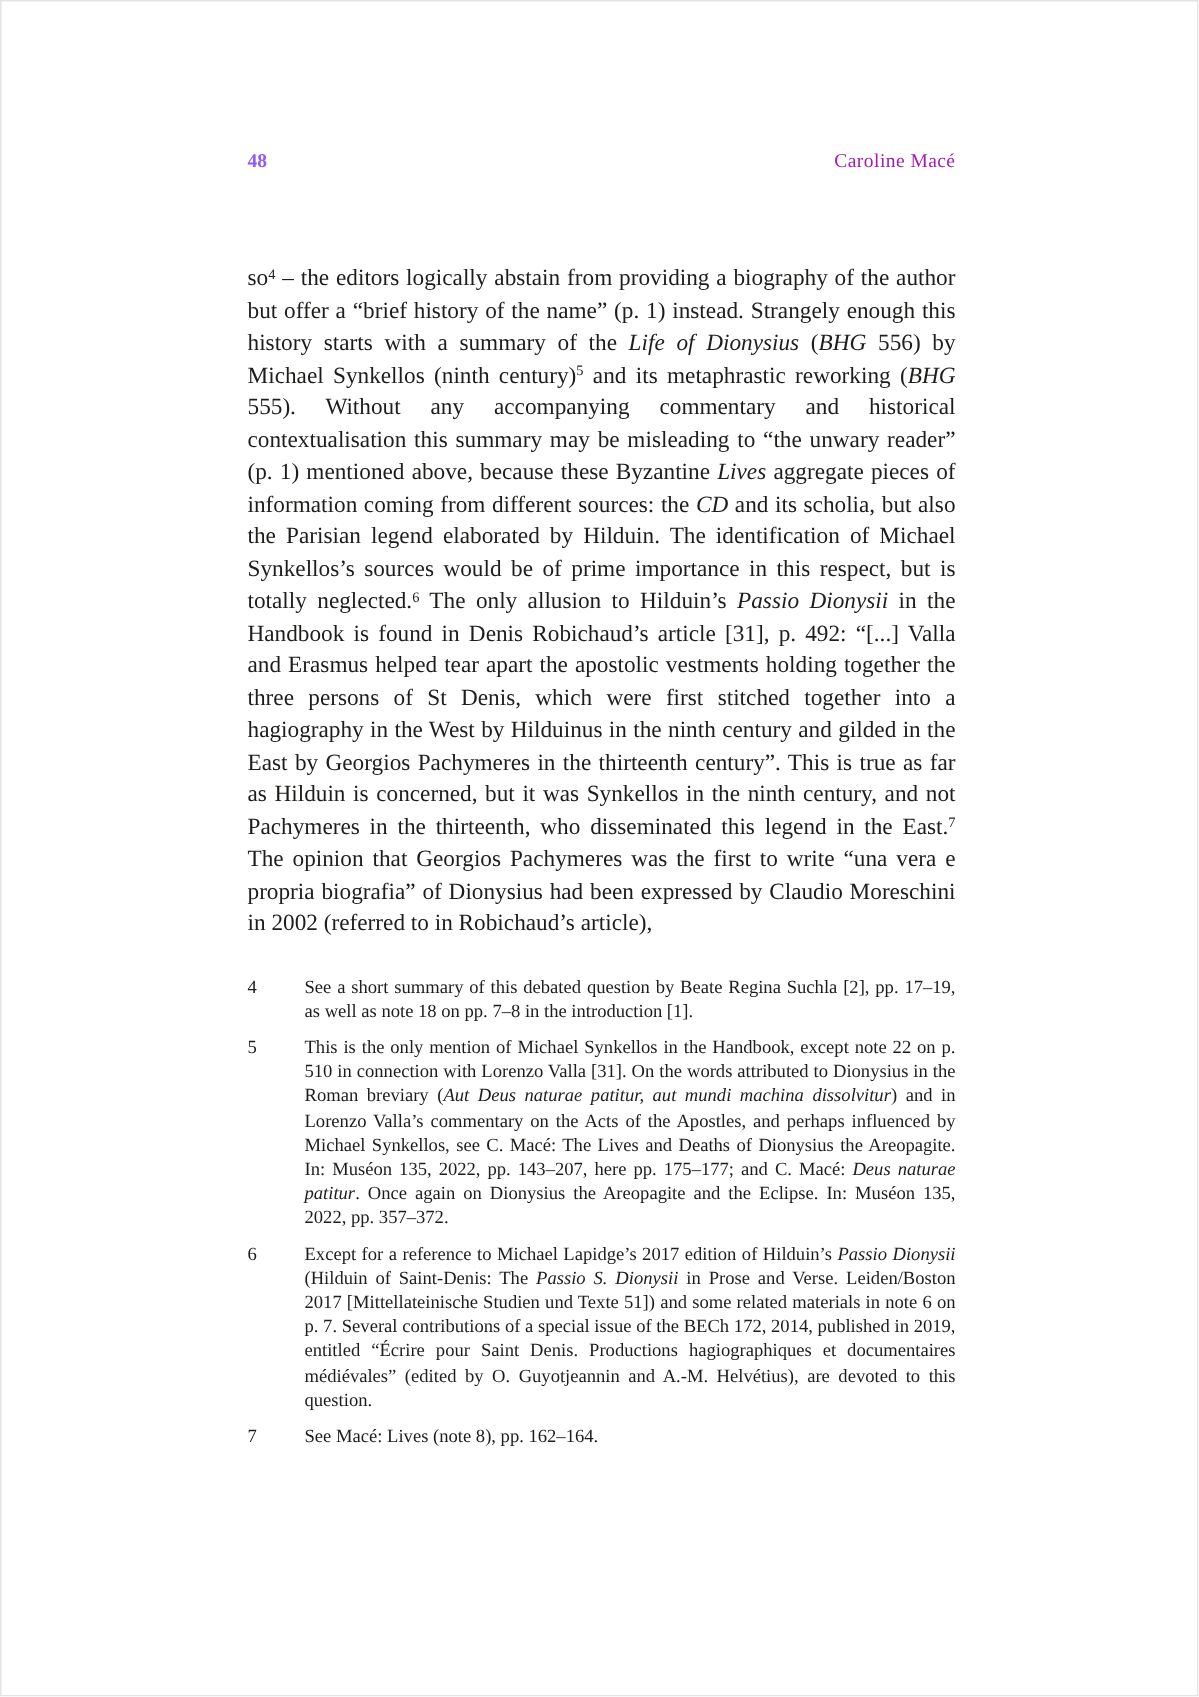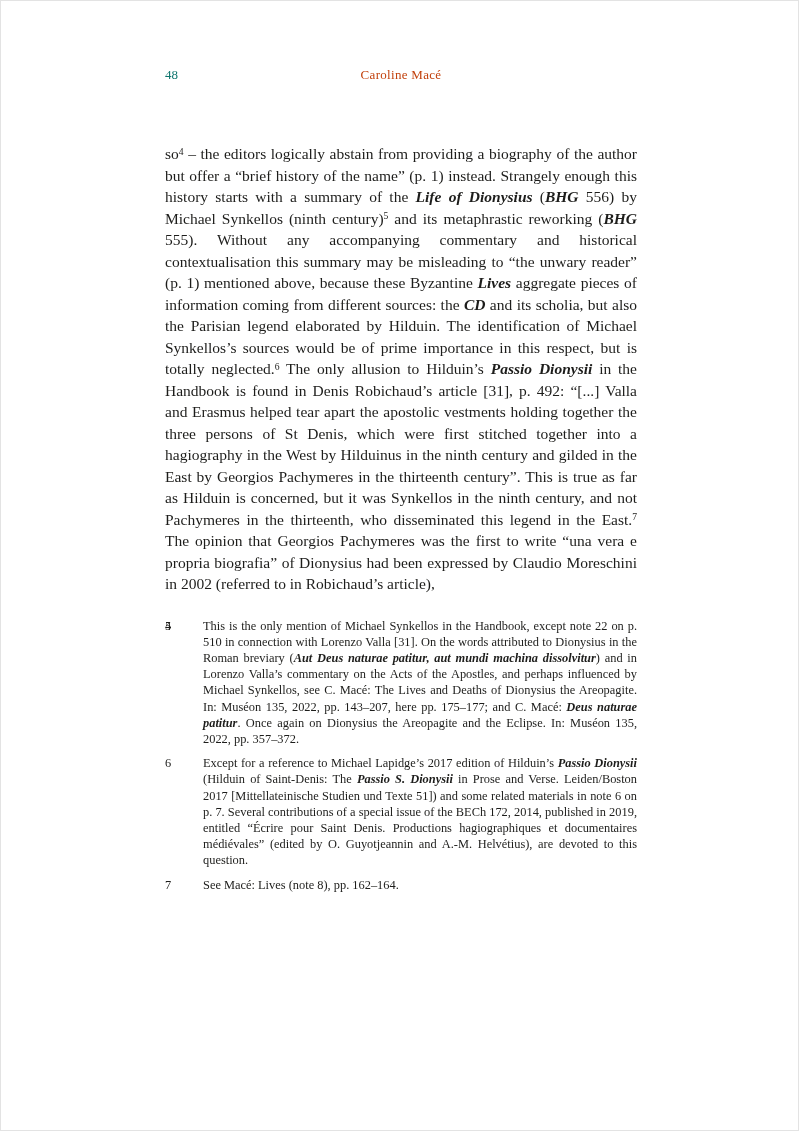--- a/index.html
+++ b/index.html
@@ -22,46 +22,46 @@
   .page-header {
     position: relative;
     height: 16px;
     margin-bottom: 60px;
     font-size: 13px;
   }
   .page-number {
     position: absolute;
     left: 0;
     top: 0;
-    font-weight: normal;
-    color: #0f766e;
+    font-weight: bold;
+    color: #8b5cf6;
   }
   .running-header {
     display: block;
-    text-align: center;
-    color: #c2410c;
+    text-align: right;
+    color: #a21caf;
     letter-spacing: 0.3px;
+    margin-top: 32px;
   }
   .body-text {
     font-size: 15.5px;
     line-height: 21.5px;
     text-align: justify;
     hyphens: auto;
     -webkit-hyphens: auto;
   }
   .body-text sup, .fn-text sup {
     font-size: 0.62em;
     line-height: 0;
     vertical-align: baseline;
     position: relative;
     top: -0.45em;
   }
   .it {
     font-style: italic;
-    font-weight: bold;
   }
   .footnotes {
     margin-top: 23px;
     font-size: 12.4px;
     line-height: 16.2px;
   }
   .footnote {
     position: relative;
     padding-left: 38px;
     text-align: justify;
@@ -84,20 +84,21 @@
     <span class="page-number">48</span>
     <span class="running-header">Caroline Macé</span>
   </header>
 
   <main class="body-text"><span>so</span><sup>4</sup><span> – the editors logically abstain from providing a biography of the author but offer a “brief history of the name” (p. 1) instead. Strangely enough this history starts with a summary of the </span><span class="it">Life of Dionysius</span><span> (</span><span class="it">BHG</span><span> 556) by Michael Synkellos (ninth century)</span><sup>5</sup><span> and its metaphrastic reworking (</span><span class="it">BHG</span><span> 555). Without any accompanying commentary and historical contextualisation this summary may be misleading to “the unwary reader” (p. 1) mentioned above, because these Byzantine </span><span class="it">Lives</span><span> aggregate pieces of information coming from different sources: the </span><span class="it">CD</span><span> and its scholia, but also the Parisian legend elaborated by Hilduin. The identification of Michael Synkellos’s sources would be of prime importance in this respect, but is totally neglected.</span><sup>6</sup><span> The only allusion to Hilduin’s </span><span class="it">Passio Dionysii</span><span> in the Handbook is found in Denis Robichaud’s article [31], p. 492: “[...] Valla and Erasmus helped tear apart the apostolic vestments holding together the three persons of St Denis, which were first stitched together into a hagiography in the West by Hilduinus in the ninth century and gilded in the East by Georgios Pachymeres in the thirteenth century”. This is true as far as Hilduin is concerned, but it was Synkellos in the ninth century, and not Pachymeres in the thirteenth, who disseminated this legend in the East.</span><sup>7</sup><span> The opinion that Georgios Pachymeres was the first to write “una vera e propria biografia” of Dionysius had been expressed by Claudio Moreschini in 2002 (referred to in Robichaud’s article),</span></main>
 
   <section class="footnotes">
 
     <div class="footnote">
       <span class="fn-num">4</span>
+      <span class="fn-text"><span>See a short summary of this debated question by Beate Regina Suchla [2], pp. 17–19, as well as note 18 on pp. 7–8 in the introduction [1].</span></span>
     </div>
 
     <div class="footnote">
       <span class="fn-num">5</span>
       <span class="fn-text"><span>This is the only mention of Michael Synkellos in the Handbook, except note 22 on p. 510 in connection with Lorenzo Valla [31]. On the words attributed to Dionysius in the Roman breviary (</span><span class="it">Aut Deus naturae patitur, aut mundi machina dissolvitur</span><span>) and in Lorenzo Valla’s commentary on the Acts of the Apostles, and perhaps influenced by Michael Synkellos, see C. Macé: The Lives and Deaths of Dionysius the Areopagite. In: Muséon 135, 2022, pp. 143–207, here pp. 175–177; and C. Macé: </span><span class="it">Deus naturae patitur</span><span>. Once again on Dionysius the Areopagite and the Eclipse. In: Muséon 135, 2022, pp. 357–372.</span></span>
     </div>
 
     <div class="footnote">
       <span class="fn-num">6</span>
       <span class="fn-text"><span>Except for a reference to Michael Lapidge’s 2017 edition of Hilduin’s </span><span class="it">Passio Dionysii</span><span> (Hilduin of Saint-Denis: The </span><span class="it">Passio S. Dionysii</span><span> in Prose and Verse. Leiden/Boston 2017 [Mittellateinische Studien und Texte 51]) and some related materials in note 6 on p. 7. Several contributions of a special issue of the BECh 172, 2014, published in 2019, entitled “Écrire pour Saint Denis. Productions hagiographiques et documentaires médiévales” (edited by O. Guyotjeannin and A.-M. Helvétius), are devoted to this question.</span></span>

